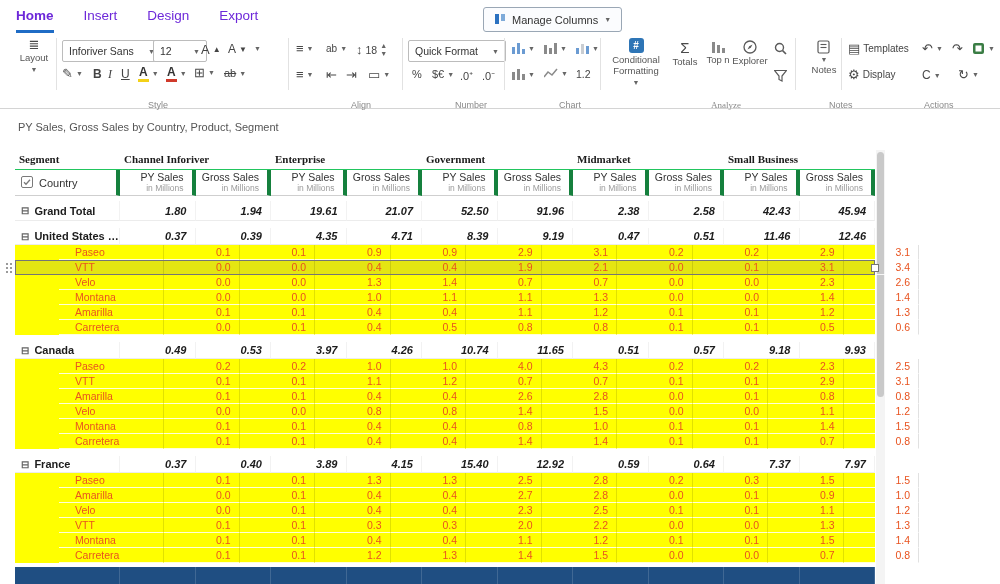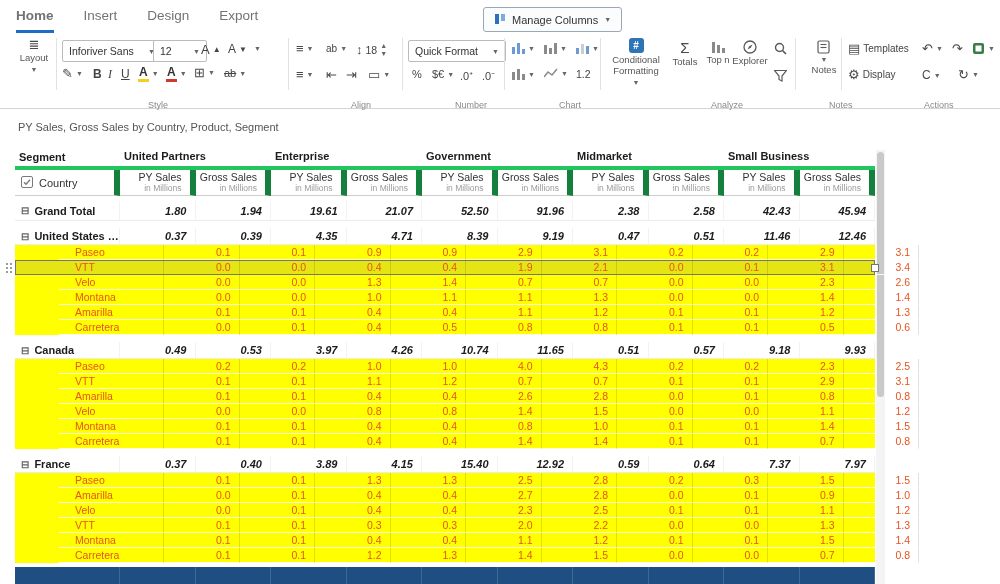--- a/index.html
+++ b/index.html
@@ -5,21 +5,21 @@
   html,body{margin:0;padding:0;}
   body{
     width:1000px;height:584px;position:relative;overflow:hidden;
     font-family:"Liberation Sans",sans-serif;background:#fff;
     --accent:#1f6cc5; --yellow:#ffff00; --selyellow:#e4e512;
     --prod:#e8531f; --rowblue:#1f4e82;
   }
   
   .ribbon{position:absolute;top:0;left:0;width:1000px;height:108px;background:#fff;border-bottom:1px solid #d4d4d4;}
   .tabs{position:absolute;top:8px;left:16px;display:flex;gap:30px;}
-  .tab{font-size:13.5px;color:#737373;padding-bottom:7px;cursor:pointer;}
+  .tab{font-size:13.5px;color:#6d28d9;padding-bottom:7px;cursor:pointer;}
   .tab.active{font-weight:bold;border-bottom:3px solid var(--accent);}
   .manage-cols{position:absolute;left:483px;top:7px;height:23px;display:flex;align-items:center;gap:6px;
     padding:0 10px;border:1px solid #9aa7b5;border-radius:3px;background:#fbfcfe;font-size:11px;color:#333;
     font-family:"Liberation Sans",sans-serif;cursor:pointer;}
   .vdiv{position:absolute;top:38px;height:52px;width:1px;background:#e2e2e2;}
   .grp-label{position:absolute;top:100px;font-size:9px;color:#8a8a8a;margin-left:19px;}
   .tbtn{position:absolute;display:flex;align-items:center;gap:3px;color:#444;font-size:12px;cursor:pointer;white-space:nowrap;}
   .chev{font-size:7px;color:#666;line-height:1;}
   .glyph{font-size:13px;color:#4a4a4a;line-height:1;}
   .sel-box{position:absolute;border:1px solid #bcbcbc;border-radius:2px;background:#fff;height:20px;
@@ -33,23 +33,23 @@
   .und{text-decoration:underline;font-size:12px;}
   .strike{text-decoration:line-through;font-size:11px;}
   .cf-icon{width:15px;height:15px;border-radius:3px;background:#2e75b6;color:#fff;font-size:10px;font-weight:bold;
     display:flex;align-items:center;justify-content:center;}
   
   .report-title{position:absolute;left:18px;top:121px;font-size:11px;color:#555;}
   
   .tablewrap{position:absolute;left:15px;top:150px;width:860px;}
   .trow{display:grid;grid-template-columns:105px repeat(10,75.5px);position:relative;align-items:center;}
   .trow.h1{grid-template-columns:105px repeat(5,151px);height:20px;align-items:end;}
-  .h1 .cell{font-weight:bold;font-size:11px;color:#1c1c1c;padding:2px 4px 4px;border-bottom:4px solid #22c55e;}
+  .h1 .cell{font-weight:bold;font-size:11px;color:#1c1c1c;padding:2px 4px 4px;border-bottom:1px solid #22c55e;font-family:Liberation Serif, serif;}
   .trow.h2{height:26px;}
-  .h2 .cell{border-bottom:1px solid #cfcfcf;border-right:6px solid #15803d;height:100%;
+  .h2 .cell{border-bottom:1px solid #cfcfcf;border-right:4px solid #15803d;height:100%;
     display:flex;flex-direction:column;justify-content:center;align-items:flex-end;padding-right:8px;box-sizing:border-box;}
   .h2 .m-name{font-size:10.5px;color:#333;line-height:1.1;}
   .h2 .m-sub{font-size:8.5px;color:#9b9b9b;line-height:1.2;}
   .h2 .corner-country{flex-direction:row !important;justify-content:flex-start;align-items:center;gap:6px;padding-left:6px;font-size:11px;color:#333;}
   .cell{box-sizing:border-box;overflow:hidden;white-space:nowrap;}
   .num{text-align:right;padding-right:8px;}
   .lab{padding-left:6px;display:flex;align-items:center;gap:5px;height:100%;}
   .trow.grand{height:20px;}
   .trow.country{height:17px;}
   .grand .cell,.country .cell{font-weight:bold;font-size:11px;color:#1c1c1c;border-bottom:1px solid #ececec;border-right:1px solid rgba(0,0,0,0.05);height:100%;display:flex;align-items:center;}
@@ -274,21 +274,21 @@
     <svg width="13" height="13">
         <circle cx="5.5" cy="5.5" r="4" fill="none" stroke="#5a5a5a" stroke-width="1.4"></circle>
         <line x1="8.6" y1="8.6" x2="12" y2="12" stroke="#5a5a5a" stroke-width="1.6"></line>
       </svg>
   </div>
   <div class="tbtn" style="left:774px;top:70px;">
     <svg width="13" height="12">
         <path d="M0.5 0.5 H12.5 L8 6 V11 L5 9.5 V6 Z" fill="none" stroke="#5a5a5a" stroke-width="1.2"></path>
       </svg>
   </div>
-  <div class="grp-label" style="left:692px;">Analyze</div>
+  <div class="grp-label" style="left:692px;font-family:Liberation Serif, serif;">Analyze</div>
   <div class="vdiv" style="left:795px;"></div>
 
   <div class="stack" style="left:806px;top:40px;width:36px;">
     <svg width="14" height="14">
         <rect x="1" y="1" width="11" height="12" rx="1.5" fill="none" stroke="#5a5a5a" stroke-width="1.2"></rect>
         <line x1="3.5" y1="4.5" x2="9.5" y2="4.5" stroke="#5a5a5a" stroke-width="1.1"></line>
         <line x1="3.5" y1="7.5" x2="9.5" y2="7.5" stroke="#5a5a5a" stroke-width="1.1"></line>
       </svg>
     <span class="chev">▼</span>
     <span class="lbl9">Notes</span>
@@ -327,21 +327,21 @@
       <span class="chev">▼</span>
     </div>
   <div class="grp-label" style="left:905px;">Actions</div>
 </div>
 
 <div class="report-title">PY Sales, Gross Sales by Country, Product, Segment</div>
 
 <div class="tablewrap" id="ptable">
     <div class="trow h1">
       <div class="cell lab">Segment</div>
-      <div class="cell">United Partners</div>
+      <div class="cell">Channel Inforiver</div>
       <div class="cell">Enterprise</div>
       <div class="cell">Government</div>
       <div class="cell">Midmarket</div>
       <div class="cell">Small Business</div>
     </div>
     <div class="trow h2">
       <div class="cell corner-country">
         <span><svg width="12" height="12">
             <rect x="0.5" y="0.5" width="11" height="11" rx="1.5" fill="none" stroke="#7a7a7a"></rect>
             <polyline points="3,6.2 5,8.2 9,3.8" fill="none" stroke="#7a7a7a" stroke-width="1.3"></polyline>

